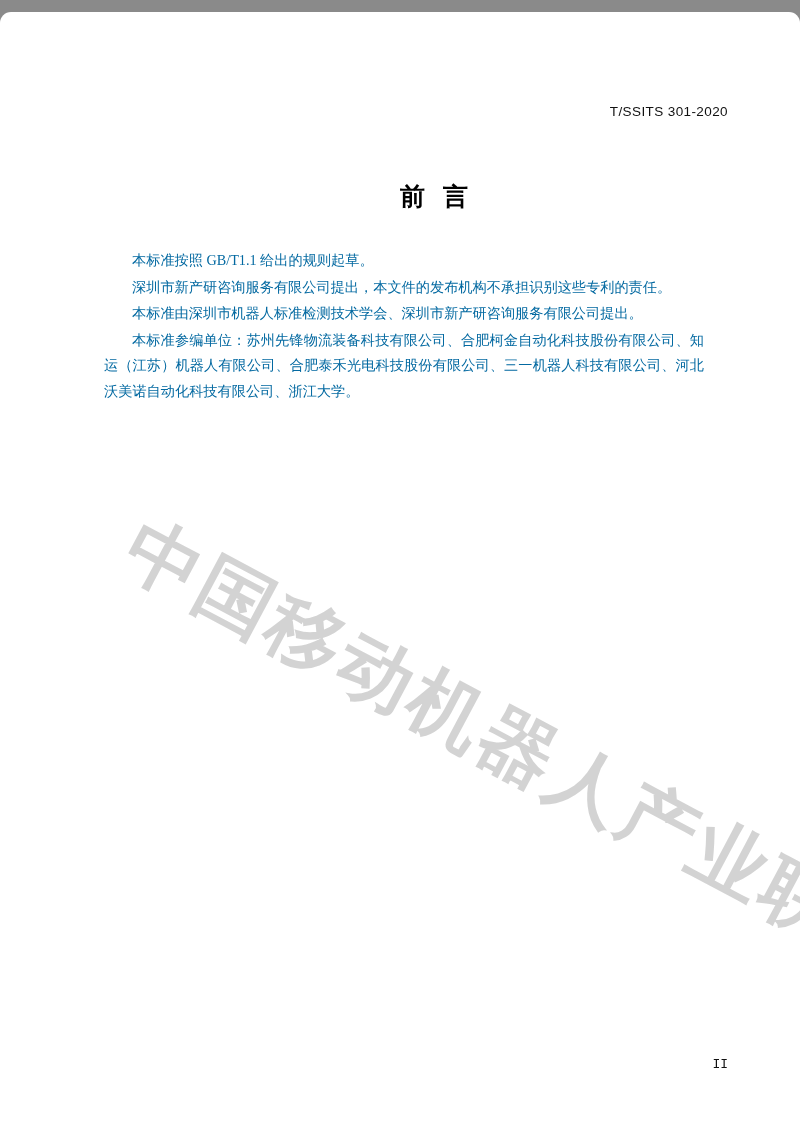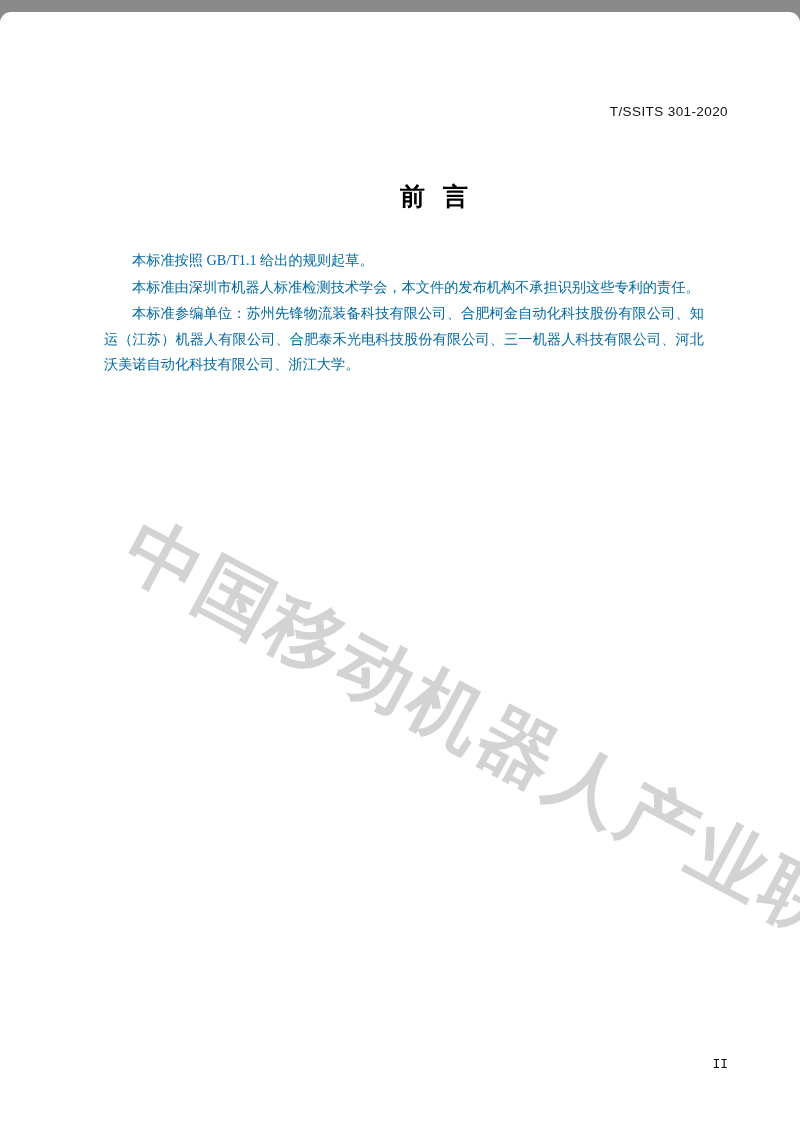--- a/index.html
+++ b/index.html
@@ -95,21 +95,22 @@
 <body>
 
 <div class="page">
 
   <div class="header-code">T/SSITS 301-2020</div>
 
   <div class="doc-title">前言</div>
 
   <div class="body-block">
     <p class="para">本标准按照 GB/T1.1 给出的规则起草。</p>
-    <p class="para">本标准由深圳市机器人标准检测技术学会，本文件的发布机构不承担识别这些专利的责任。</p>
+    <p class="para">深圳市新产研咨询服务有限公司提出，本文件的发布机构不承担识别这些专利的责任。</p>
+    <p class="para">本标准由深圳市机器人标准检测技术学会、深圳市新产研咨询服务有限公司提出。</p>
     <p class="para">本标准参编单位：苏州先锋物流装备科技有限公司、合肥柯金自动化科技股份有限公司、知运（江苏）机器人有限公司、合肥泰禾光电科技股份有限公司、三一机器人科技有限公司、河北沃美诺自动化科技有限公司、浙江大学。</p>
   </div>
 
   <div class="watermark">
     <span>中国移动机器人产业联盟</span>
   </div>
 
   <div class="page-number">II</div>
 
 </div>

